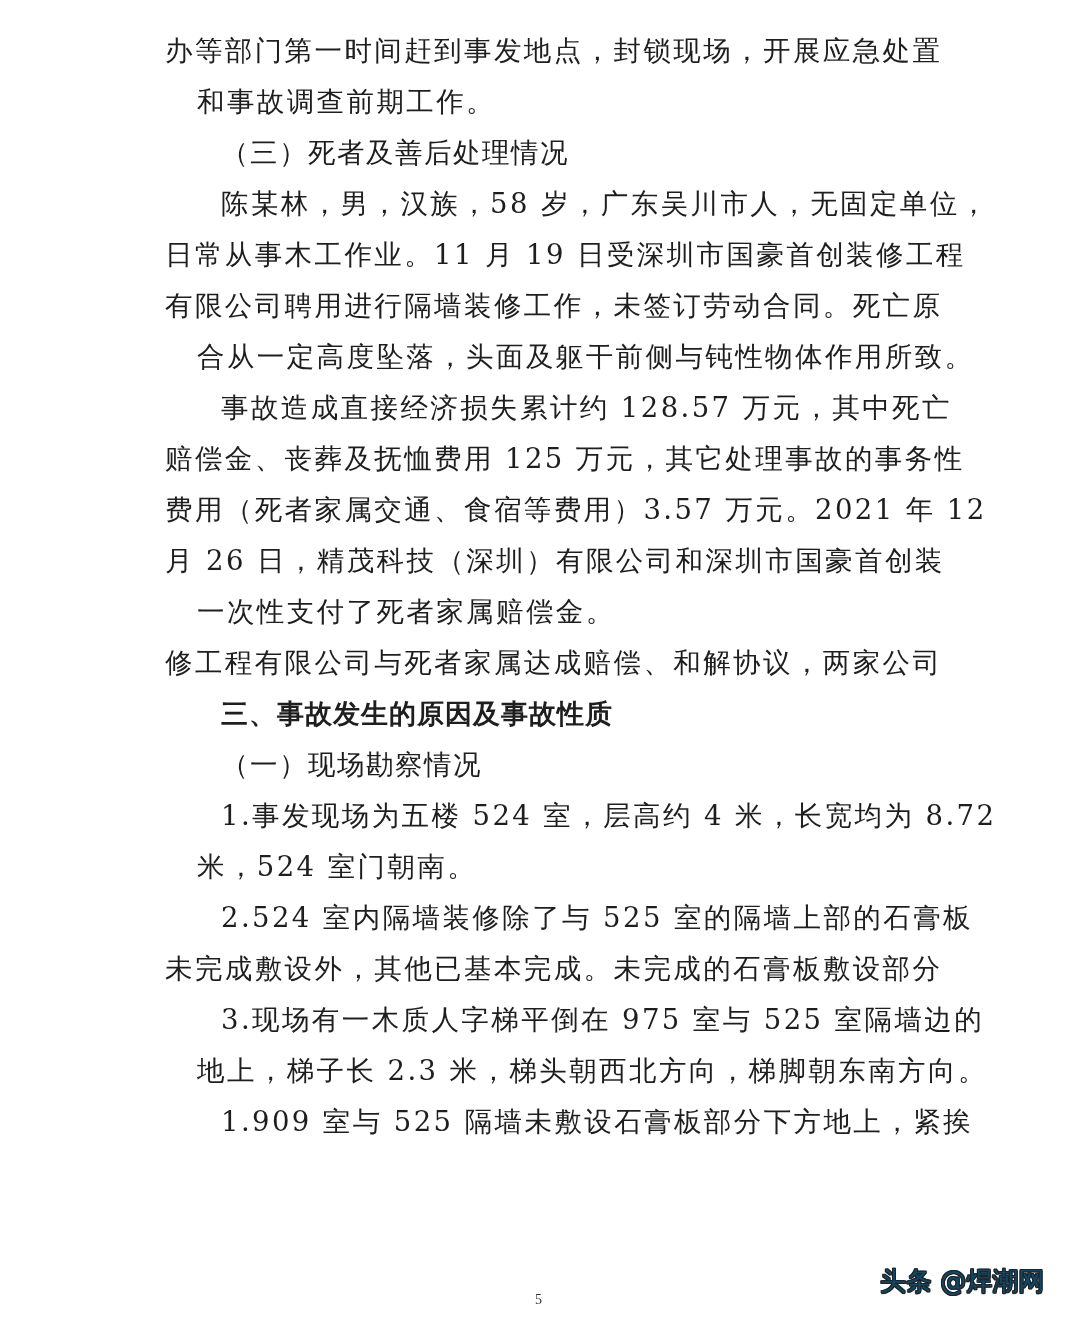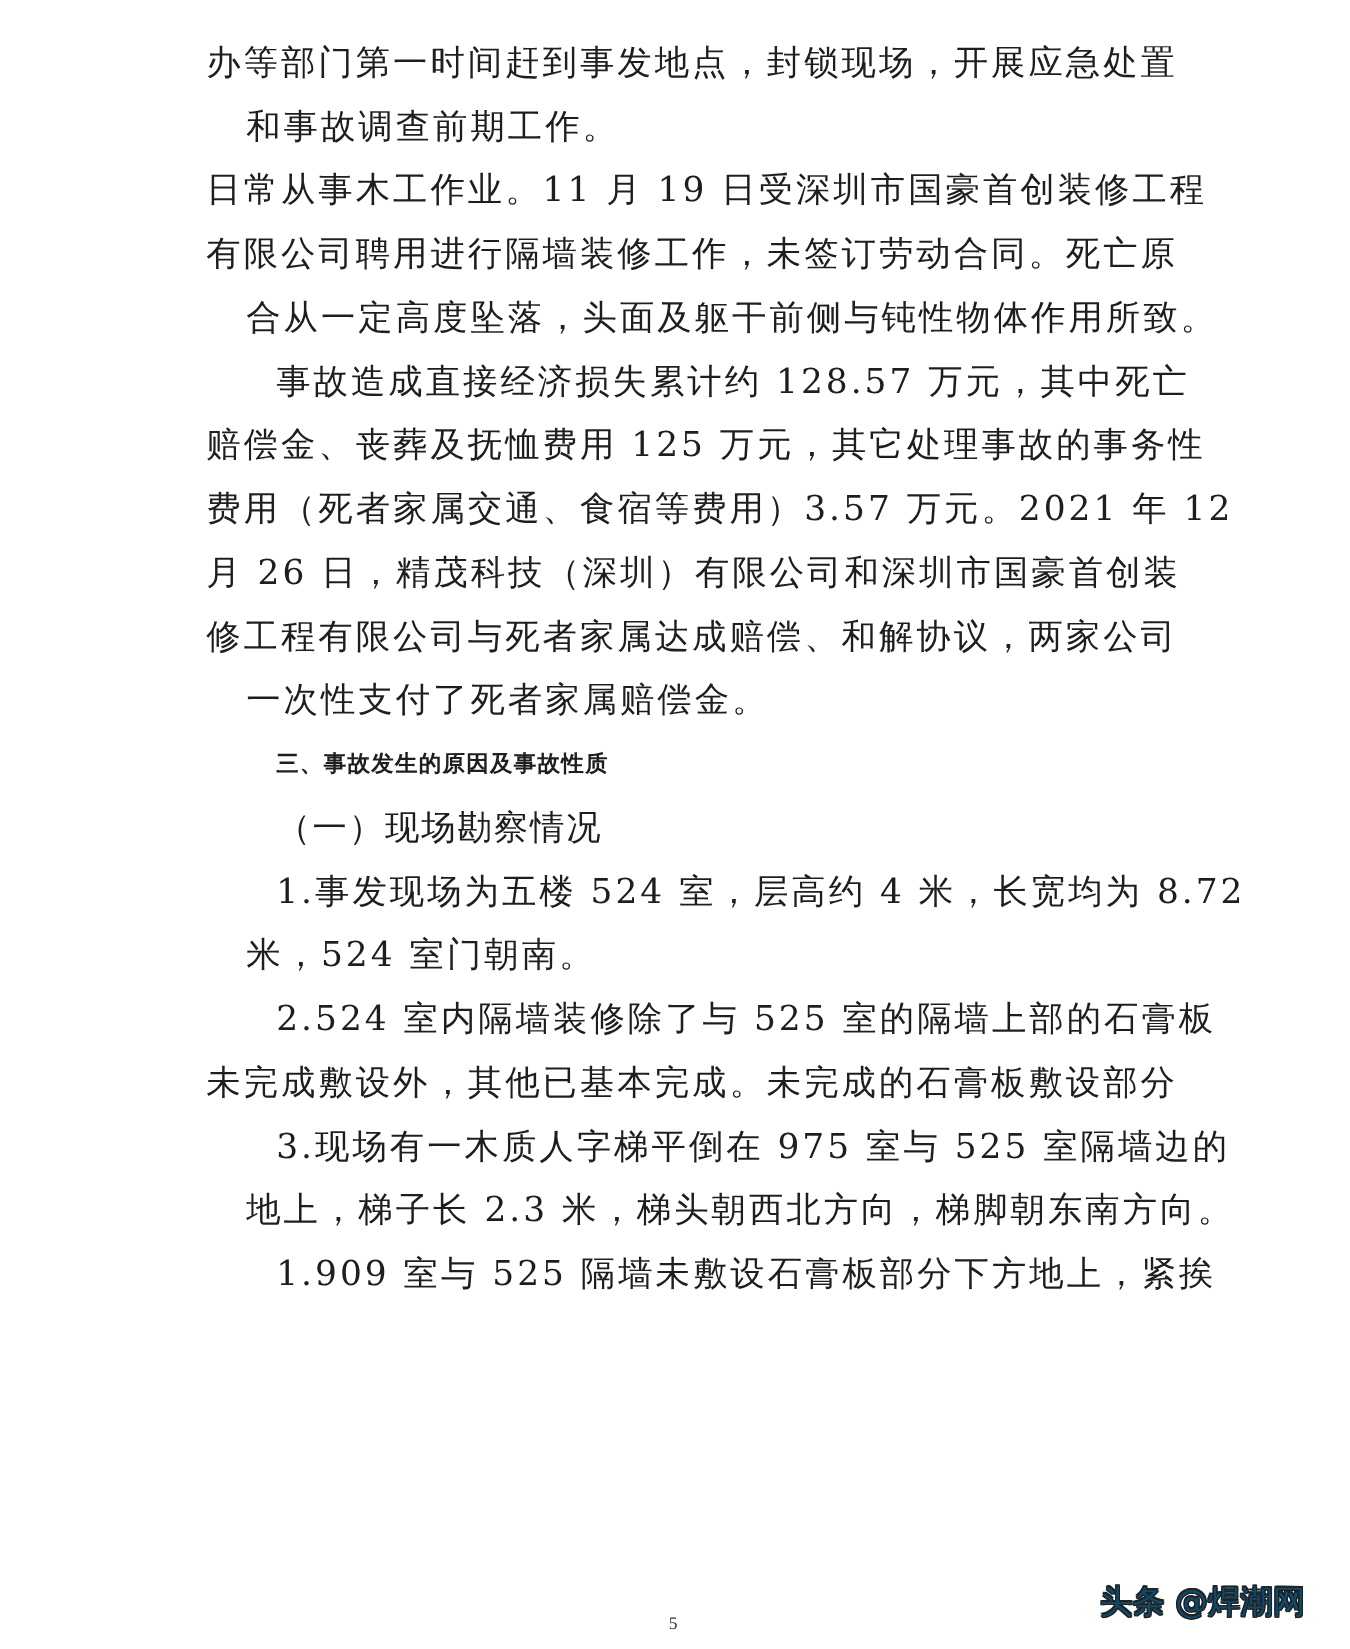--- a/index.html
+++ b/index.html
@@ -39,21 +39,21 @@
     }
     .heading-sub {
       padding-left: 56px;
       text-align-last: left;
       letter-spacing: 1.5px;
     }
     .heading-main {
       padding-left: 56px;
       font-family: "DejaVu Sans", "Liberation Sans", sans-serif;
       font-weight: bold;
-      font-size: 18px;
+      font-size: 27px;
       text-align-last: left;
       letter-spacing: 1px;
     }
     .page-number {
       position: absolute;
       left: 535px;
       top: 1292px;
       font-family: "Liberation Serif", serif;
       font-size: 14px;
       color: #333;
@@ -70,29 +70,31 @@
         1px 0 0 #222, -1px 0 0 #222, 0 1px 0 #222, 0 -1px 0 #222;
       letter-spacing: 0px;
     }
   </style>
 </head>
 <body>
 
 <div class="page">
   <div class="line">办等部门第一时间赶到事发地点，封锁现场，开展应急处置</div>
   <div class="line last">和事故调查前期工作。</div>
+  <div class="line heading-sub">（三）死者及善后处理情况</div>
+  <div class="line indent">陈某林，男，汉族，58 岁，广东吴川市人，无固定单位，</div>
   <div class="line">日常从事木工作业。11 月 19 日受深圳市国豪首创装修工程</div>
   <div class="line">有限公司聘用进行隔墙装修工作，未签订劳动合同。死亡原</div>
   <div class="line last">合从一定高度坠落，头面及躯干前侧与钝性物体作用所致。</div>
   <div class="line indent">事故造成直接经济损失累计约 128.57 万元，其中死亡</div>
   <div class="line">赔偿金、丧葬及抚恤费用 125 万元，其它处理事故的事务性</div>
   <div class="line">费用（死者家属交通、食宿等费用）3.57 万元。2021 年 12</div>
   <div class="line">月 26 日，精茂科技（深圳）有限公司和深圳市国豪首创装</div>
+  <div class="line last">一次性支付了死者家属赔偿金。</div>
   <div class="line">修工程有限公司与死者家属达成赔偿、和解协议，两家公司</div>
-  <div class="line last">一次性支付了死者家属赔偿金。</div>
   <div class="line heading-main">三、事故发生的原因及事故性质</div>
   <div class="line heading-sub">（一）现场勘察情况</div>
   <div class="line indent">1.事发现场为五楼 524 室，层高约 4 米，长宽均为 8.72</div>
   <div class="line last">米，524 室门朝南。</div>
   <div class="line indent">2.524 室内隔墙装修除了与 525 室的隔墙上部的石膏板</div>
   <div class="line">未完成敷设外，其他已基本完成。未完成的石膏板敷设部分</div>
   <div class="line indent">3.现场有一木质人字梯平倒在 975 室与 525 室隔墙边的</div>
   <div class="line last">地上，梯子长 2.3 米，梯头朝西北方向，梯脚朝东南方向。</div>
   <div class="line indent">1.909 室与 525 隔墙未敷设石膏板部分下方地上，紧挨</div>
 </div>

